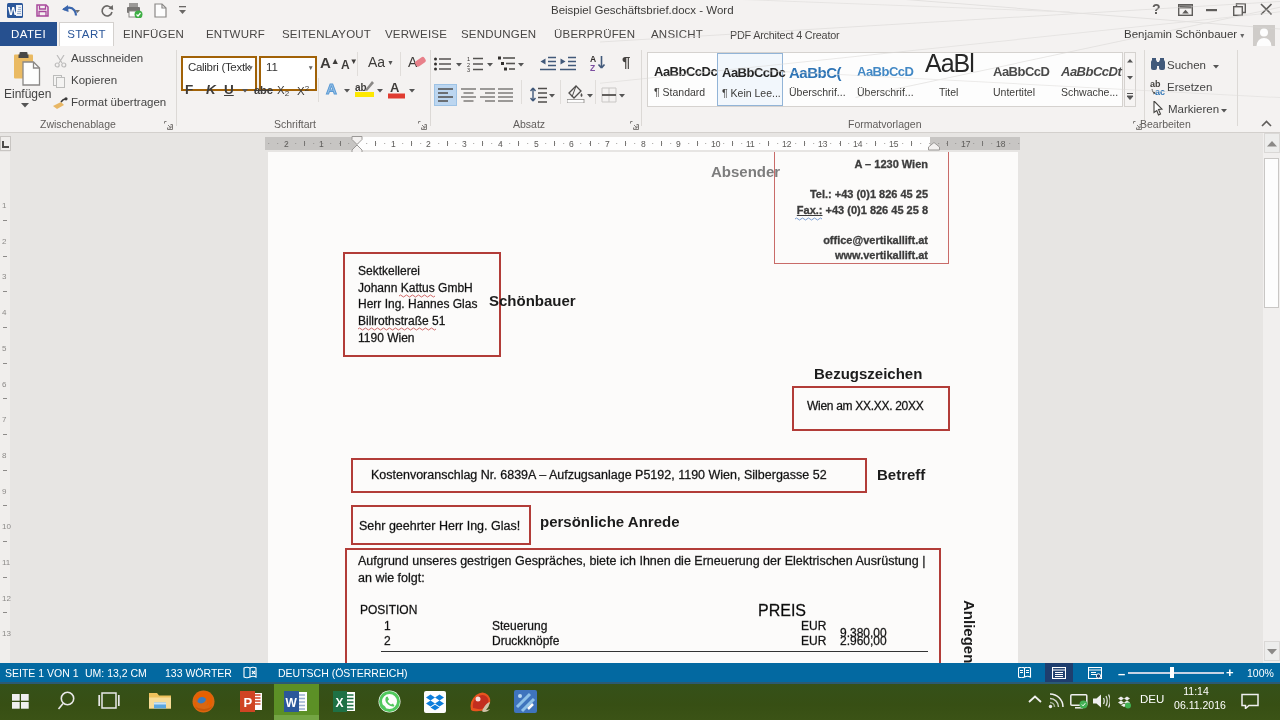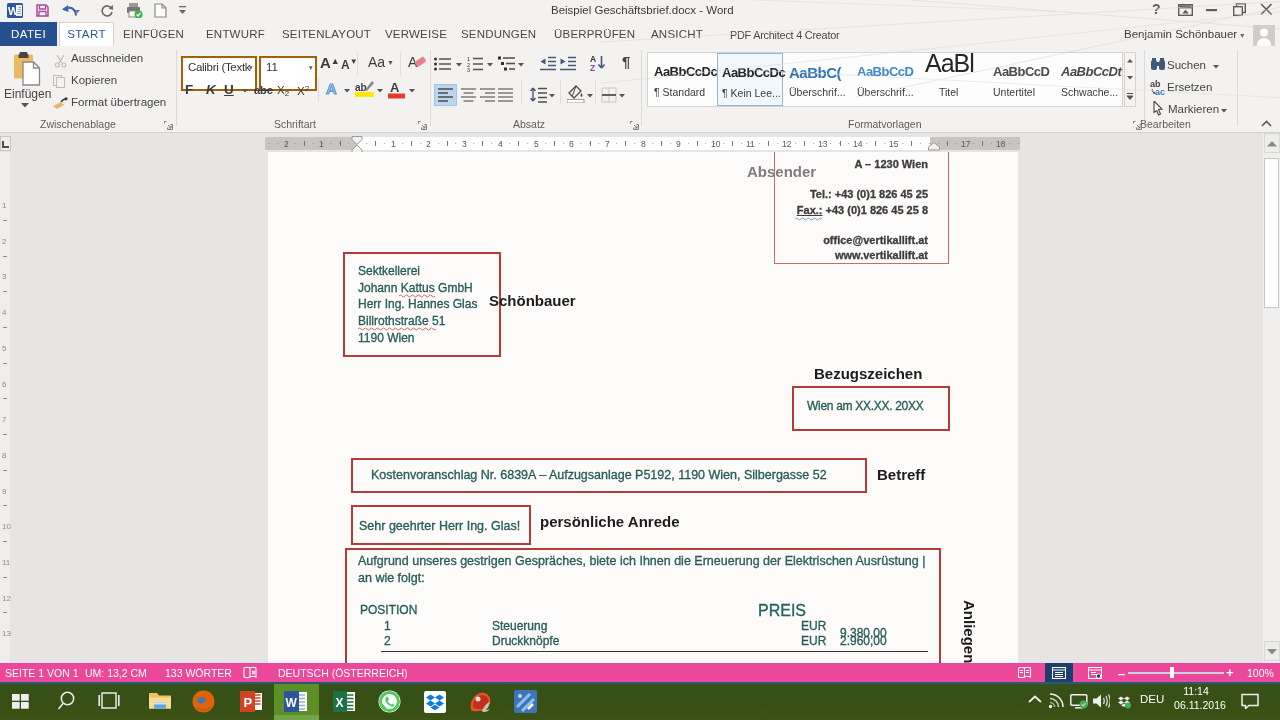--- a/index.html
+++ b/index.html
@@ -35,24 +35,24 @@
   .rtick { position:absolute; top:4px; width:1px; height:5px; background:#77757370; background:#787674; }
   #vruler { position:absolute; left:0; top:19px; width:10px; height:511px; background:#f0eeec; }
   #tabsel { position:absolute; left:0; top:3px; width:11px; height:15px; background:#f0eeec; border:1px solid #c8c5c2; }
   .vnum { position:absolute; left:2px; font-size:8px; color:#8c8a88; }
   
   #sbar { position:absolute; left:1263px; top:0; width:17px; height:530px; background:#f1efee; }
   #sbtn-up { position:absolute; left:1264px; top:0; width:16px; height:20px; background:#ededec; border:1px solid #dad8d6; }
   #sthumb { position:absolute; left:1264px; top:25px; width:15px; height:150px; background:#fdfdfd; border:1px solid #c9c7c5; }
   
   .redbox { position:absolute; border:2px solid #b23c38; }
-  .doctext { font-size:12px; color:#0f766e; white-space:nowrap; -webkit-text-stroke:0.3px #3b3b3b; }
+  .doctext { font-size:12px; color:#000000; white-space:nowrap; -webkit-text-stroke:0.3px #3b3b3b; }
   .dlabel { font-weight:bold; color:#1c1c1c; font-size:15px; white-space:nowrap; }
   
-  #statusbar { left:0; top:663px; width:1280px; height:19px; background:#ec4899; color:#fff; }
+  #statusbar { left:0; top:663px; width:1280px; height:19px; background:#0369a1; color:#fff; }
   .sbtext { position:absolute; top:4px; font-size:10.5px; color:#fff; white-space:nowrap; }
   
   #taskbar { left:0; top:682px; width:1280px; height:38px; background:linear-gradient(180deg,#35511a 0%,#374f14 60%,#3b5316 100%); }
   .traytext { position:absolute; color:#fff; font-size:11px; }
 </style>
 </head>
 <body>
 
 <div id="titlebar" class="abs">
   <div id="title" class="abs">Beispiel Geschäftsbrief.docx - Word</div>
@@ -491,21 +491,21 @@
       </svg>
     </div>
   <div style="position:absolute; left:1264px; top:508px; width:16px; height:20px; background:#ededec; border:1px solid #dad8d6;">
       <svg width="10" height="6" style="position:absolute;left:2px;top:7px;">
         <path d="M5 5.5 L10 0 H0 z" fill="#8b8987"></path>
       </svg>
     </div>
   <div id="sthumb"></div>
 </div>
 
-<div class="abs dlabel" style="left:711px; top:163px; color:#7d7d7d;margin-left:36px;">Absender</div>
+<div class="abs dlabel" style="left:711px; top:163px; color:#7d7d7d;">Absender</div>
 <div class="abs" style="left:774px; top:152px; width:175px; height:112px; border:1px solid #c96b68; border-top:none;"></div>
 <div class="abs doctext" style="left:0; top:157px; width:928px; text-align:right; font-weight:bold; font-size:11px; color:#3d3d3d; line-height:15.2px;">
 A – 1230 Wien<br><br>Tel.: +43 (0)1 826 45 25<br><span style="text-decoration:underline;">Fax.:</span> +43 (0)1 826 45 25 8<br><br>office@vertikallift.at<br>www.vertikallift.at
 </div>
 
 <div class="redbox" style="left:343px; top:252px; width:158px; height:105px;"></div>
 <div class="abs doctext" style="left:358px; top:263px; line-height:16.7px;">
 Sektkellerei<br>Johann Kattus GmbH<br>Herr Ing. Hannes Glas<br>Billrothstraße 51<br>1190 Wien
 </div>
 <div class="abs dlabel" style="left:489px; top:292px;">Schönbauer</div>

